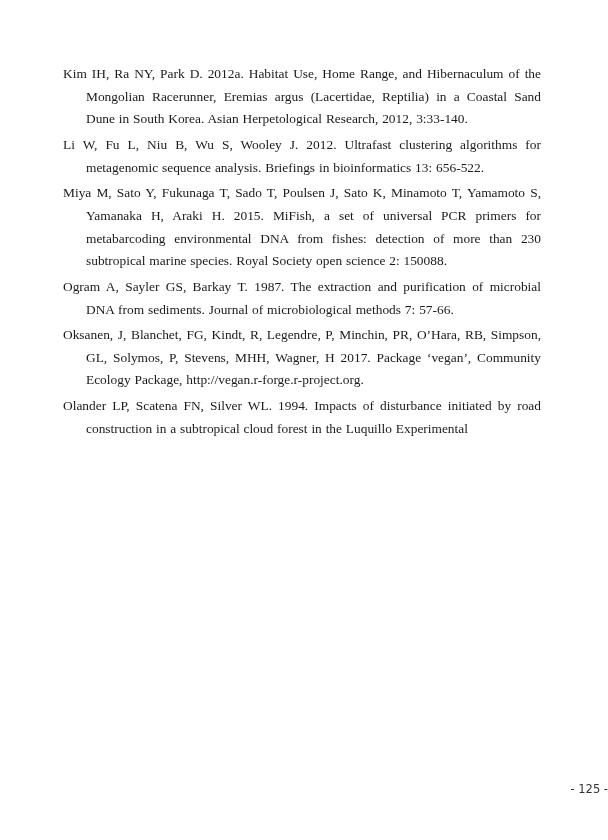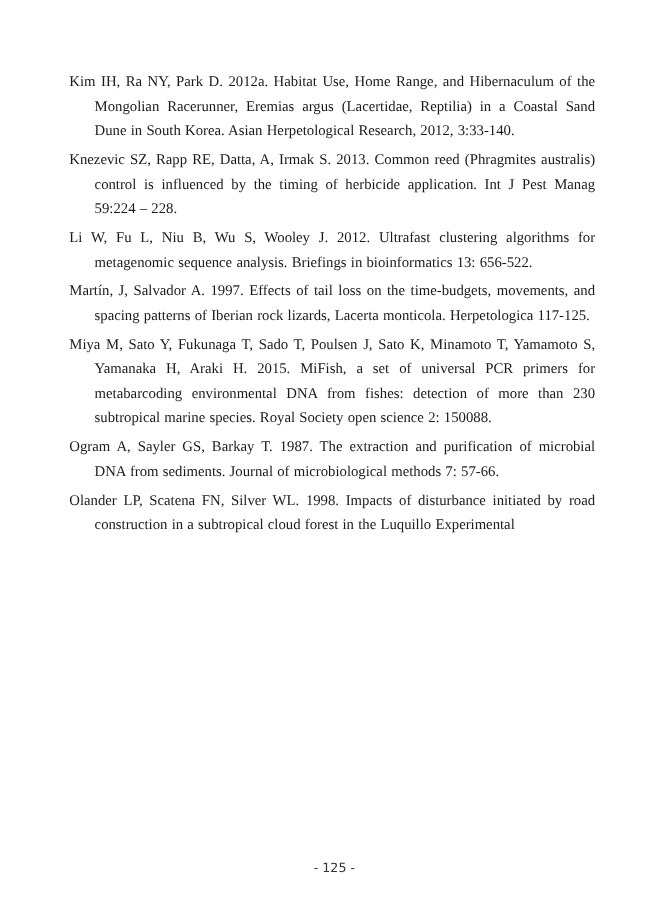--- a/index.html
+++ b/index.html
@@ -14,32 +14,31 @@
     font-size: 13.4px; line-height: 22.6px; color: #1a1a1a;
   }
   .ref {
     padding-left: 23px; text-indent: -23px;
     text-align: justify; text-align-last: left;
     margin: 0 0 3.2px 0;
     word-spacing: 0.5px;
   }
   .page-number {
     position: absolute; left: 0; width: 608px; top: 782px;
-    text-align: center;
+    text-align: right;
     font-family: "DejaVu Sans", "Liberation Sans", sans-serif;
     font-size: 11.5px; color: #333333;
   }
 </style>
 </head>
 <body>
 
 <div class="page">
   <div class="refs">
     <p class="ref">Kim IH, Ra NY, Park D. 2012a. Habitat Use, Home Range, and Hibernaculum of the Mongolian Racerunner, Eremias argus (Lacertidae, Reptilia) in a Coastal Sand Dune in South Korea. Asian Herpetological Research, 2012, 3:33-140.</p>
-    <p class="ref">Knezevic SZ, Rapp RE, Datta, A, Irmak S. 2013. Common reed (Phragmites australis) control is influenced by the timing of herbicide application. Int J Pest Manag 59:224 – 228.</p>
     <p class="ref">Li W, Fu L, Niu B, Wu S, Wooley J. 2012. Ultrafast clustering algorithms for metagenomic sequence analysis. Briefings in bioinformatics 13: 656-522.</p>
-    <p class="ref">Martín, J, Salvador A. 1997. Effects of tail loss on the time-budgets, movements, and spacing patterns of Iberian rock lizards, Lacerta monticola. Herpetologica 117-125.</p>
     <p class="ref">Miya M, Sato Y, Fukunaga T, Sado T, Poulsen J, Sato K, Minamoto T, Yamamoto S, Yamanaka H, Araki H. 2015. MiFish, a set of universal PCR primers for metabarcoding environmental DNA from fishes: detection of more than 230 subtropical marine species. Royal Society open science 2: 150088.</p>
     <p class="ref">Ogram A, Sayler GS, Barkay T. 1987. The extraction and purification of microbial DNA from sediments. Journal of microbiological methods 7: 57-66.</p>
-    <p class="ref">Olander LP, Scatena FN, Silver WL. 1998. Impacts of disturbance initiated by road construction in a subtropical cloud forest in the Luquillo Experimental</p>
+    <p class="ref">Oksanen, J, Blanchet, FG, Kindt, R, Legendre, P, Minchin, PR, O’Hara, RB, Simpson, GL, Solymos, P, Stevens, MHH, Wagner, H 2017. Package ‘vegan’, Community Ecology Package, http://vegan.r-forge.r-project.org.</p>
+    <p class="ref">Olander LP, Scatena FN, Silver WL. 1994. Impacts of disturbance initiated by road construction in a subtropical cloud forest in the Luquillo Experimental</p>
   </div>
   <div class="page-number">- 125 -</div>
 </div>
 
 </body></html>

